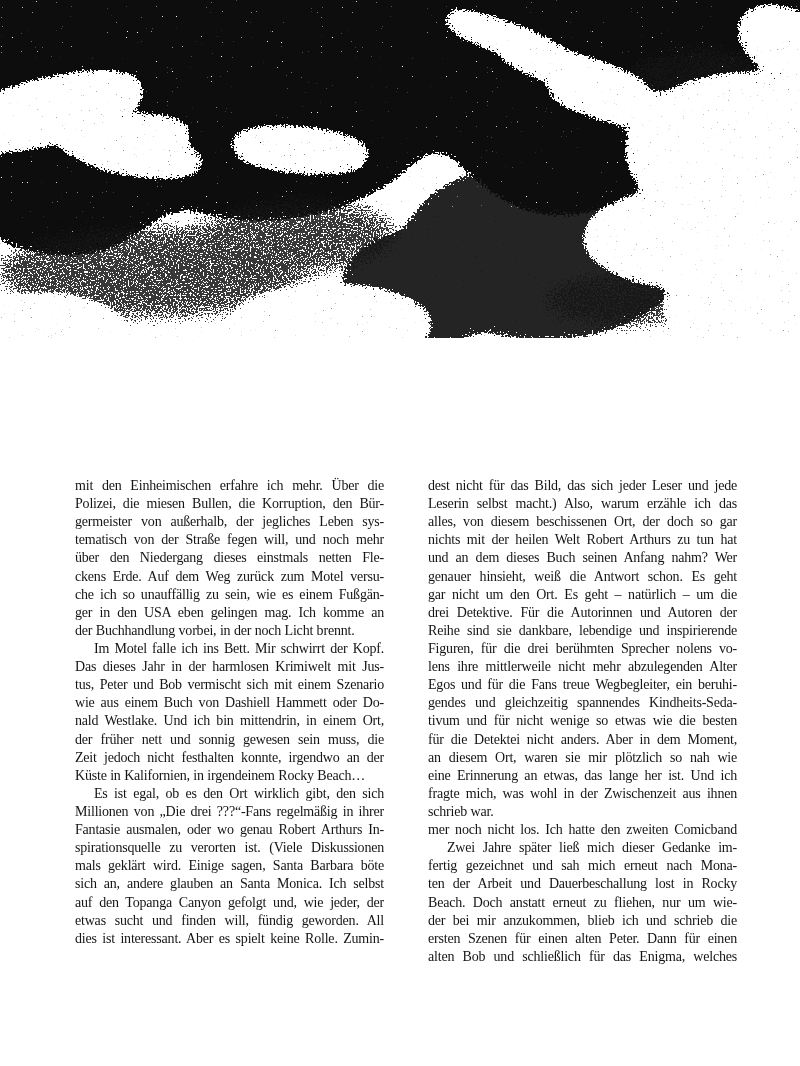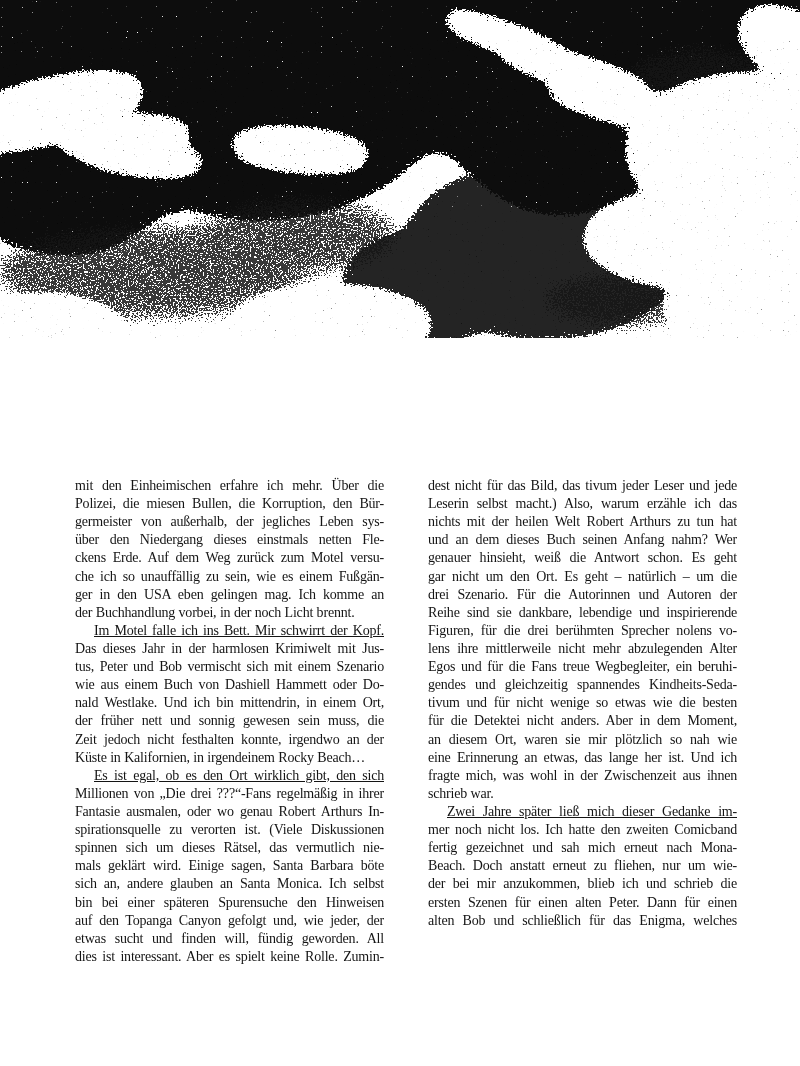--- a/index.html
+++ b/index.html
@@ -9,21 +9,21 @@
     overflow:hidden;
   }
   .illustration{position:absolute;top:0;left:0;width:800px;height:338px;}
   .text-block{position:absolute;top:477px;left:75px;width:662px;display:flex;gap:44px;}
   .col{width:317px;}
   .line{
     font-size:14px;line-height:18.12px;height:18.12px;overflow:hidden;
     text-align:justify;text-align-last:justify;-moz-text-align-last:justify;
     letter-spacing:-0.2px;word-spacing:0.2px;white-space:normal;
   }
-  .line.indent{text-indent:19px;text-decoration:underline;}
+  .line.indent{text-indent:19px;}
   .line.parend{text-align-last:left;-moz-text-align-last:left;}
 </style>
 </head>
 <body>
 
 <div class="page">
 
   <div class="illustration">
     <svg width="800" height="338" viewBox="0 0 800 338" xmlns="http://www.w3.org/2000/svg">
       <defs>
@@ -114,67 +114,68 @@
 
       <rect x="0" y="40" width="800" height="298" filter="url(#grain)" opacity="0.45"></rect>
     </svg>
   </div>
 
   <div class="text-block">
     <div class="col">
         <div class="line">mit den Einheimischen erfahre ich mehr. Über die</div>
         <div class="line">Polizei, die miesen Bullen, die Korruption, den Bür-</div>
         <div class="line">germeister von außerhalb, der jegliches Leben sys-</div>
+        <div class="line">tematisch von der Straße fegen will, und noch mehr</div>
         <div class="line">über den Niedergang dieses einstmals netten Fle-</div>
         <div class="line">ckens Erde. Auf dem Weg zurück zum Motel versu-</div>
         <div class="line">che ich so unauffällig zu sein, wie es einem Fußgän-</div>
         <div class="line">ger in den USA eben gelingen mag. Ich komme an</div>
         <div class="line parend">der Buchhandlung vorbei, in der noch Licht brennt.</div>
         <div class="line indent">Im Motel falle ich ins Bett. Mir schwirrt der Kopf.</div>
         <div class="line">Das dieses Jahr in der harmlosen Krimiwelt mit Jus-</div>
         <div class="line">tus, Peter und Bob vermischt sich mit einem Szenario</div>
         <div class="line">wie aus einem Buch von Dashiell Hammett oder Do-</div>
         <div class="line">nald Westlake. Und ich bin mittendrin, in einem Ort,</div>
         <div class="line">der früher nett und sonnig gewesen sein muss, die</div>
         <div class="line">Zeit jedoch nicht festhalten konnte, irgendwo an der</div>
         <div class="line parend">Küste in Kalifornien, in irgendeinem Rocky Beach…</div>
         <div class="line indent">Es ist egal, ob es den Ort wirklich gibt, den sich</div>
         <div class="line">Millionen von „Die drei ???“-Fans regelmäßig in ihrer</div>
         <div class="line">Fantasie ausmalen, oder wo genau Robert Arthurs In-</div>
         <div class="line">spirationsquelle zu verorten ist. (Viele Diskussionen</div>
-        <div class="line">spinnen sich um dieses Rätsel, das vermutlich nie-</div>
         <div class="line">mals geklärt wird. Einige sagen, Santa Barbara böte</div>
         <div class="line">sich an, andere glauben an Santa Monica. Ich selbst</div>
-        <div class="line">bin bei einer späteren Spurensuche den Hinweisen</div>
         <div class="line">auf den Topanga Canyon gefolgt und, wie jeder, der</div>
         <div class="line">etwas sucht und finden will, fündig geworden. All</div>
         <div class="line">dies ist interessant. Aber es spielt keine Rolle. Zumin-</div>
       </div>
     <div class="col">
-        <div class="line">dest nicht für das Bild, das tivum jeder Leser und jede</div>
+        <div class="line">dest nicht für das Bild, das sich jeder Leser und jede</div>
         <div class="line">Leserin selbst macht.) Also, warum erzähle ich das</div>
+        <div class="line">alles, von diesem beschissenen Ort, der doch so gar</div>
         <div class="line">nichts mit der heilen Welt Robert Arthurs zu tun hat</div>
         <div class="line">und an dem dieses Buch seinen Anfang nahm? Wer</div>
         <div class="line">genauer hinsieht, weiß die Antwort schon. Es geht</div>
         <div class="line">gar nicht um den Ort. Es geht – natürlich – um die</div>
-        <div class="line">drei Szenario. Für die Autorinnen und Autoren der</div>
+        <div class="line">drei Detektive. Für die Autorinnen und Autoren der</div>
         <div class="line">Reihe sind sie dankbare, lebendige und inspirierende</div>
         <div class="line">Figuren, für die drei berühmten Sprecher nolens vo-</div>
         <div class="line">lens ihre mittlerweile nicht mehr abzulegenden Alter</div>
         <div class="line">Egos und für die Fans treue Wegbegleiter, ein beruhi-</div>
         <div class="line">gendes und gleichzeitig spannendes Kindheits-Seda-</div>
         <div class="line">tivum und für nicht wenige so etwas wie die besten</div>
         <div class="line">für die Detektei nicht anders. Aber in dem Moment,</div>
         <div class="line">an diesem Ort, waren sie mir plötzlich so nah wie</div>
         <div class="line">eine Erinnerung an etwas, das lange her ist. Und ich</div>
         <div class="line">fragte mich, was wohl in der Zwischenzeit aus ihnen</div>
         <div class="line parend">schrieb war.</div>
+        <div class="line">mer noch nicht los. Ich hatte den zweiten Comicband</div>
         <div class="line indent">Zwei Jahre später ließ mich dieser Gedanke im-</div>
-        <div class="line">mer noch nicht los. Ich hatte den zweiten Comicband</div>
         <div class="line">fertig gezeichnet und sah mich erneut nach Mona-</div>
+        <div class="line">ten der Arbeit und Dauerbeschallung lost in Rocky</div>
         <div class="line">Beach. Doch anstatt erneut zu fliehen, nur um wie-</div>
         <div class="line">der bei mir anzukommen, blieb ich und schrieb die</div>
         <div class="line">ersten Szenen für einen alten Peter. Dann für einen</div>
         <div class="line">alten Bob und schließlich für das Enigma, welches</div>
       </div>
   </div>
 
 </div>
 
 </body></html>

